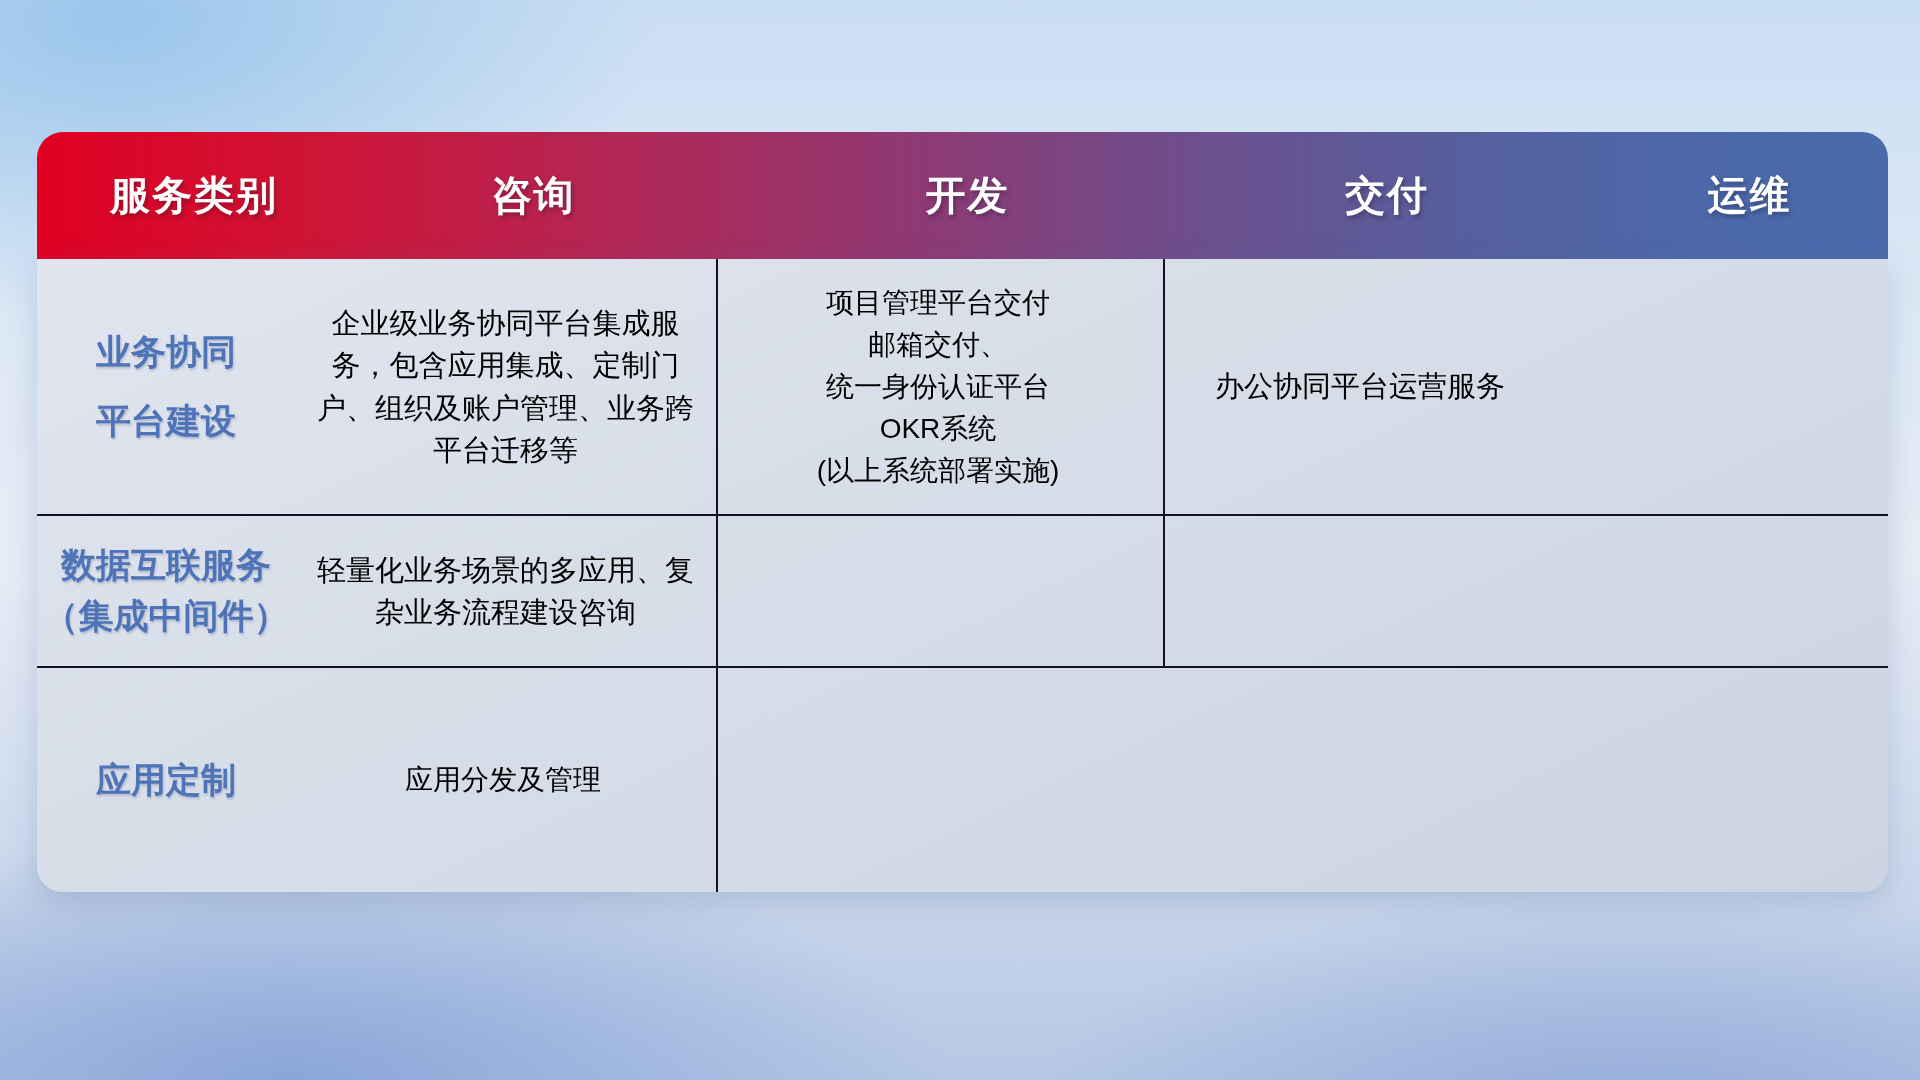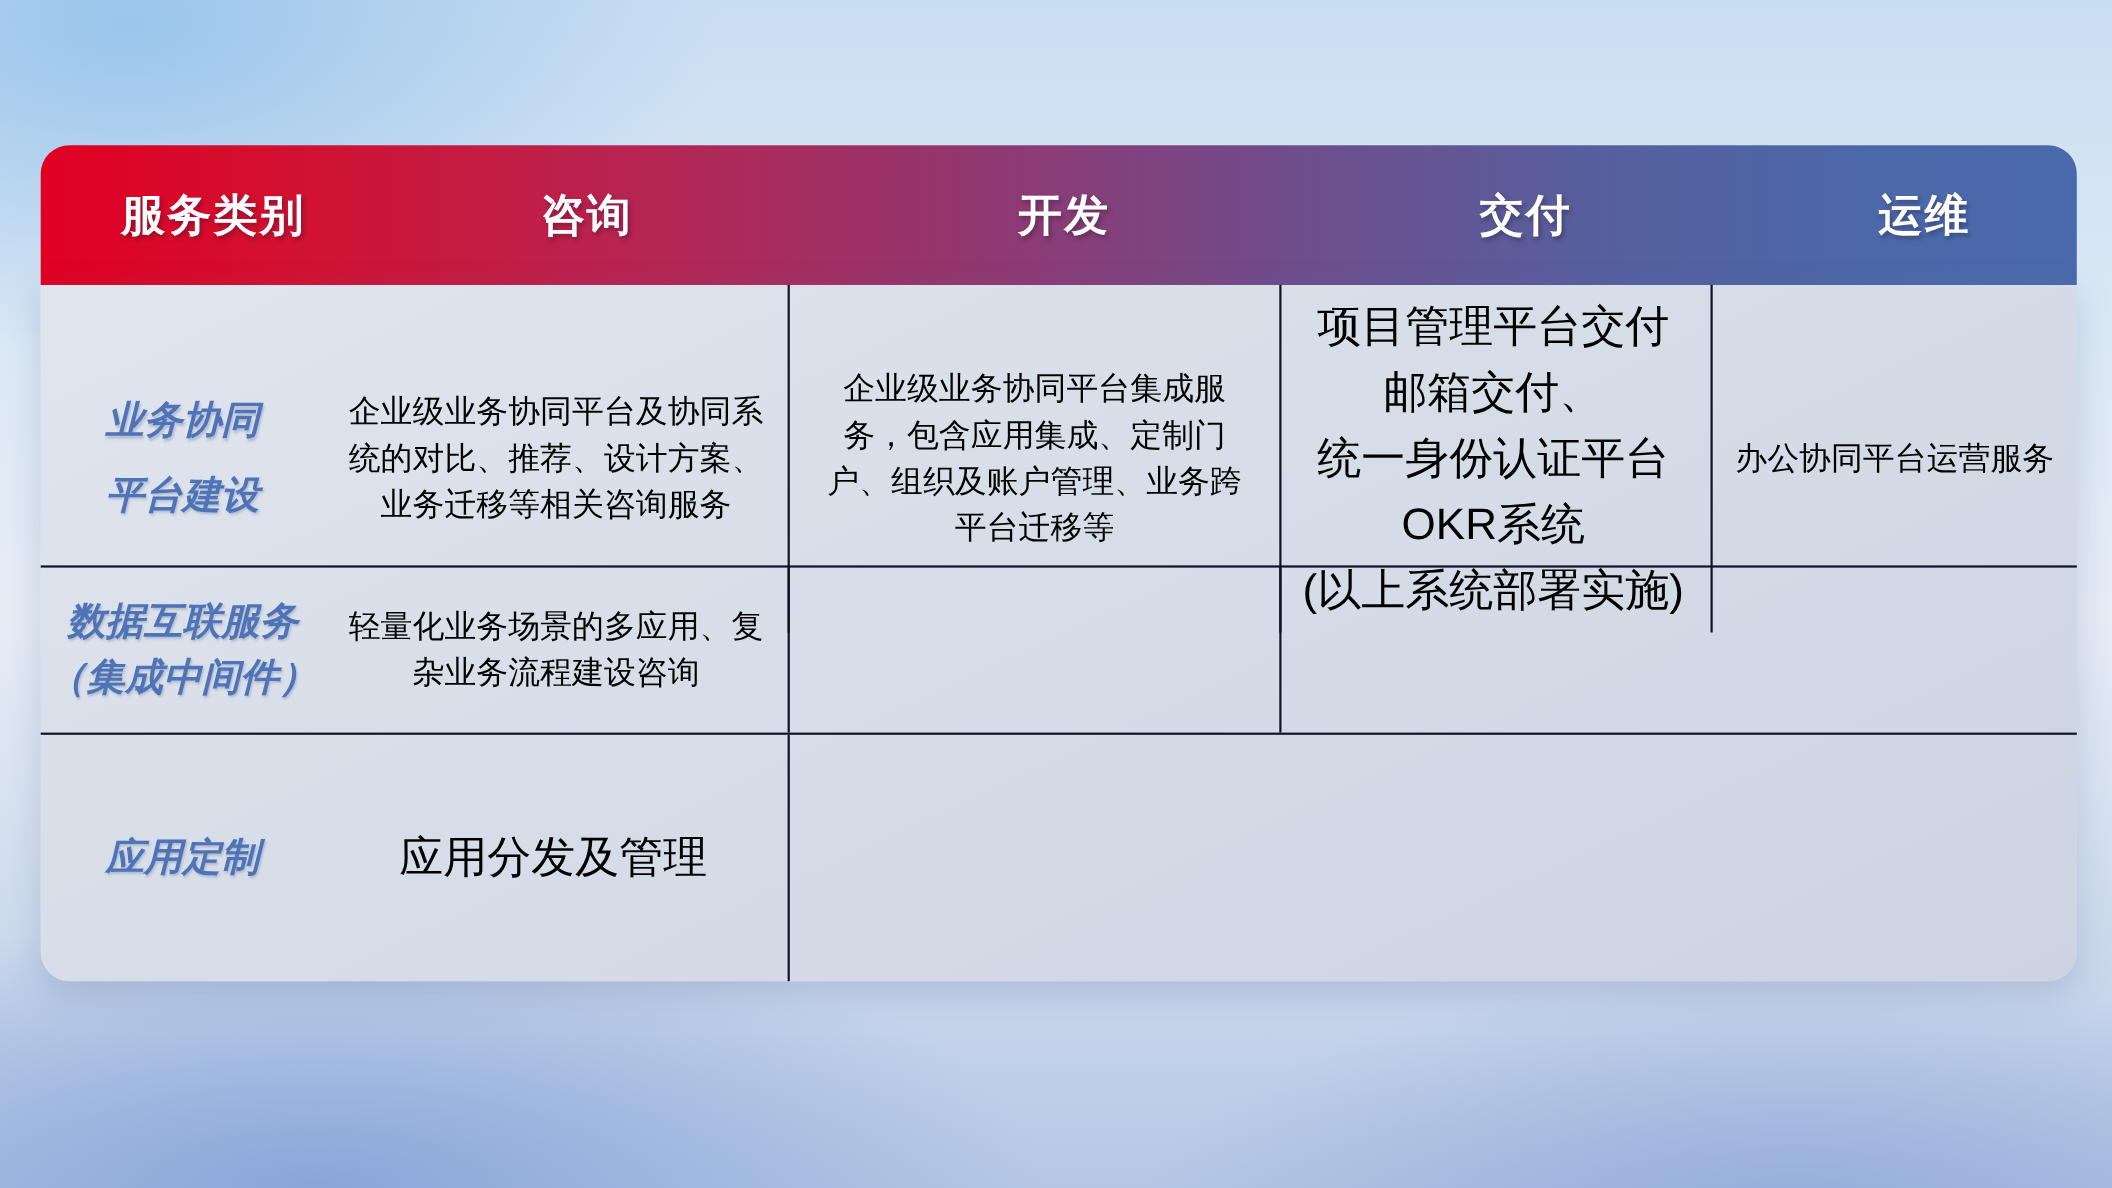--- a/index.html
+++ b/index.html
@@ -72,44 +72,42 @@
   
   .body-row .cell:nth-child(n+3) { border-left: 2px solid #10122a; }
 
   .cell.category {
     color: #4e73b7;
     font-weight: bold;
     font-size: 35px;
     line-height: 1.45;
     text-shadow: 1px 2px 2px rgba(60,80,130,0.25);
     padding: 21px 6px;
-    font-style: italic;
   }
   .cell.category.spaced { line-height: 1.95; }
-  .body-row .cell.delivery { line-height: 1.5; font-size: 40px; padding-left: 15px; }
+  .body-row .cell.delivery { line-height: 1.5; font-size: 28px; padding-left: 15px; }
 </style>
 </head>
 <body>
 
 <div class="table-card">
 
   <div class="hdr-row">
     <div class="hdr-cell">服务类别</div>
     <div class="hdr-cell">咨询</div>
     <div class="hdr-cell">开发</div>
     <div class="hdr-cell">交付</div>
     <div class="hdr-cell">运维</div>
   </div>
 
   <div class="tbl-body">
 
     <div class="body-row r1">
       <div class="cell category spaced">业务协同
 平台建设</div>
-      <div class="cell consulting">企业级业务协同平台及协同系统的对比、推荐、设计方案、业务迁移等相关咨询服务</div>
       <div class="cell development">企业级业务协同平台集成服务，包含应用集成、定制门户、组织及账户管理、业务跨平台迁移等</div>
       <div class="cell delivery">项目管理平台交付
 邮箱交付、
 统一身份认证平台
 OKR系统
 (以上系统部署实施)</div>
       <div class="cell operations">办公协同平台运营服务</div>
     </div>
 
     <div class="body-row r2">

